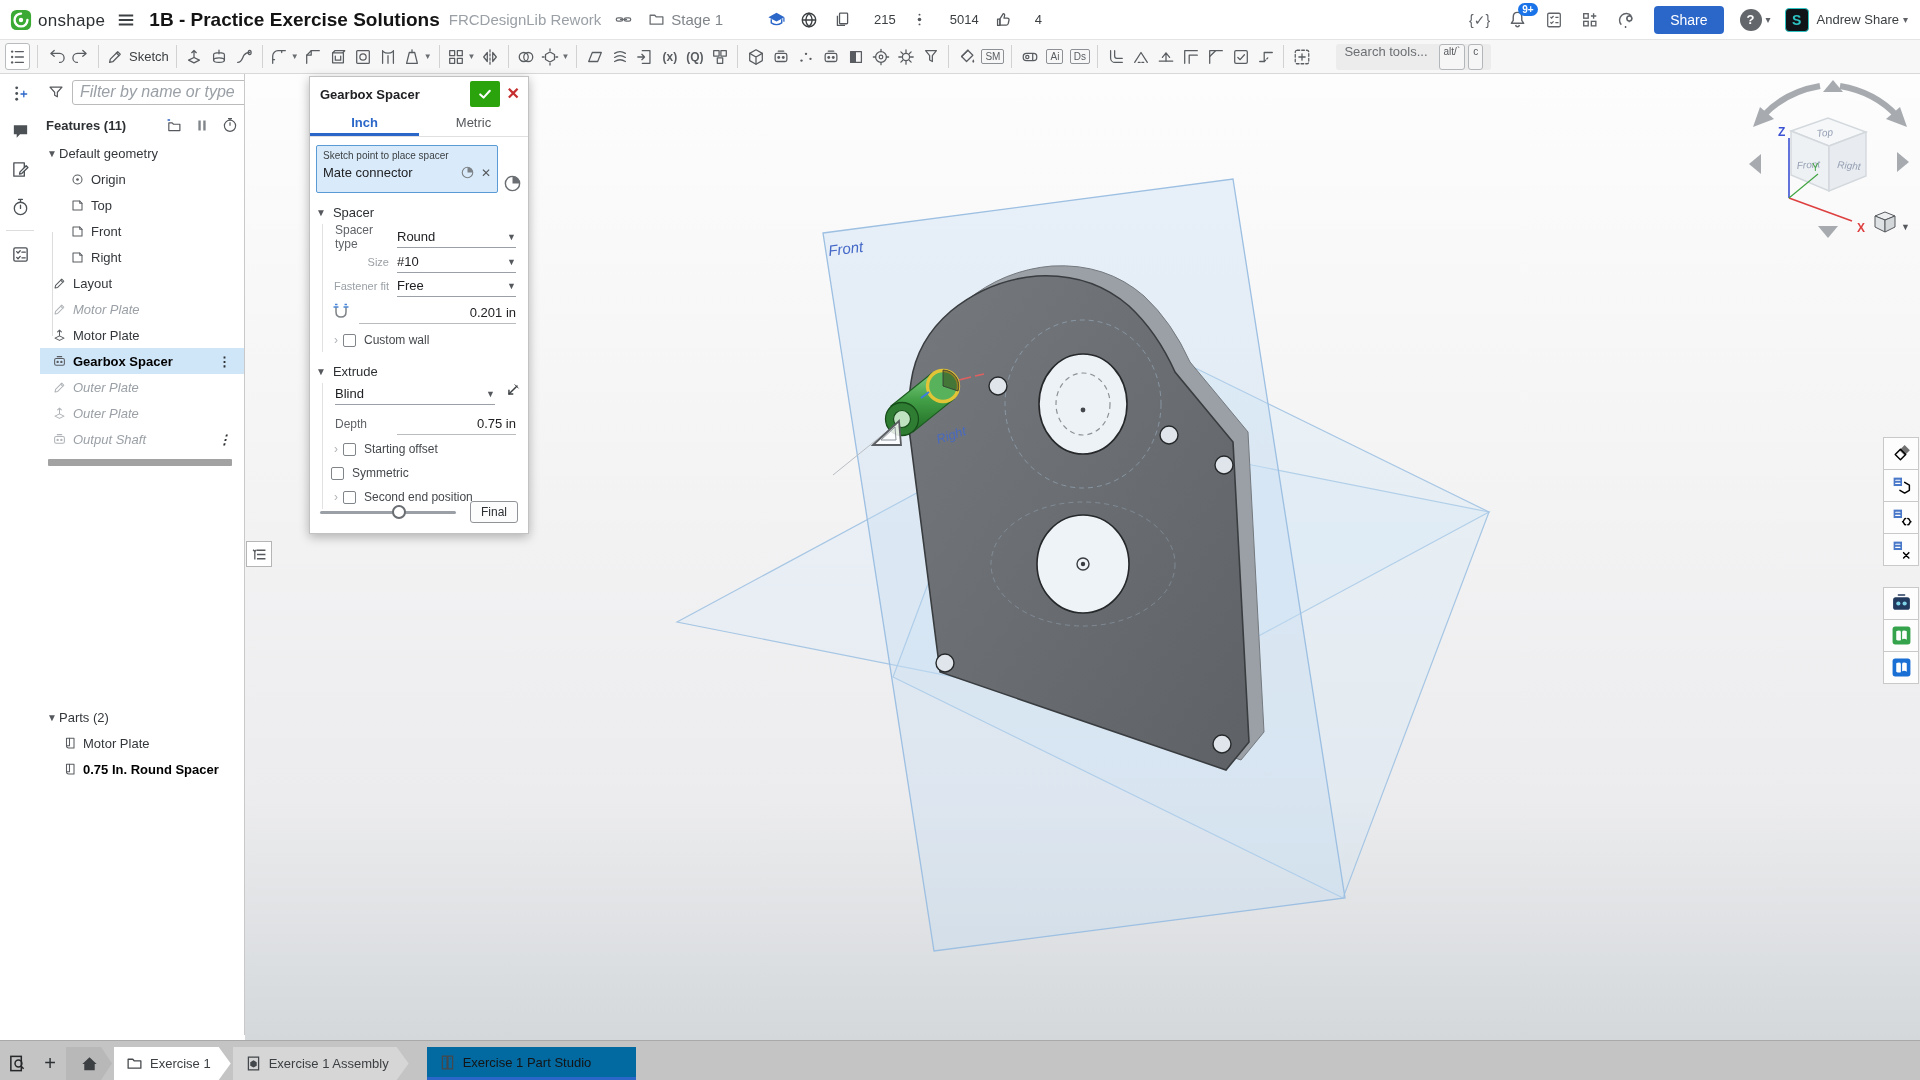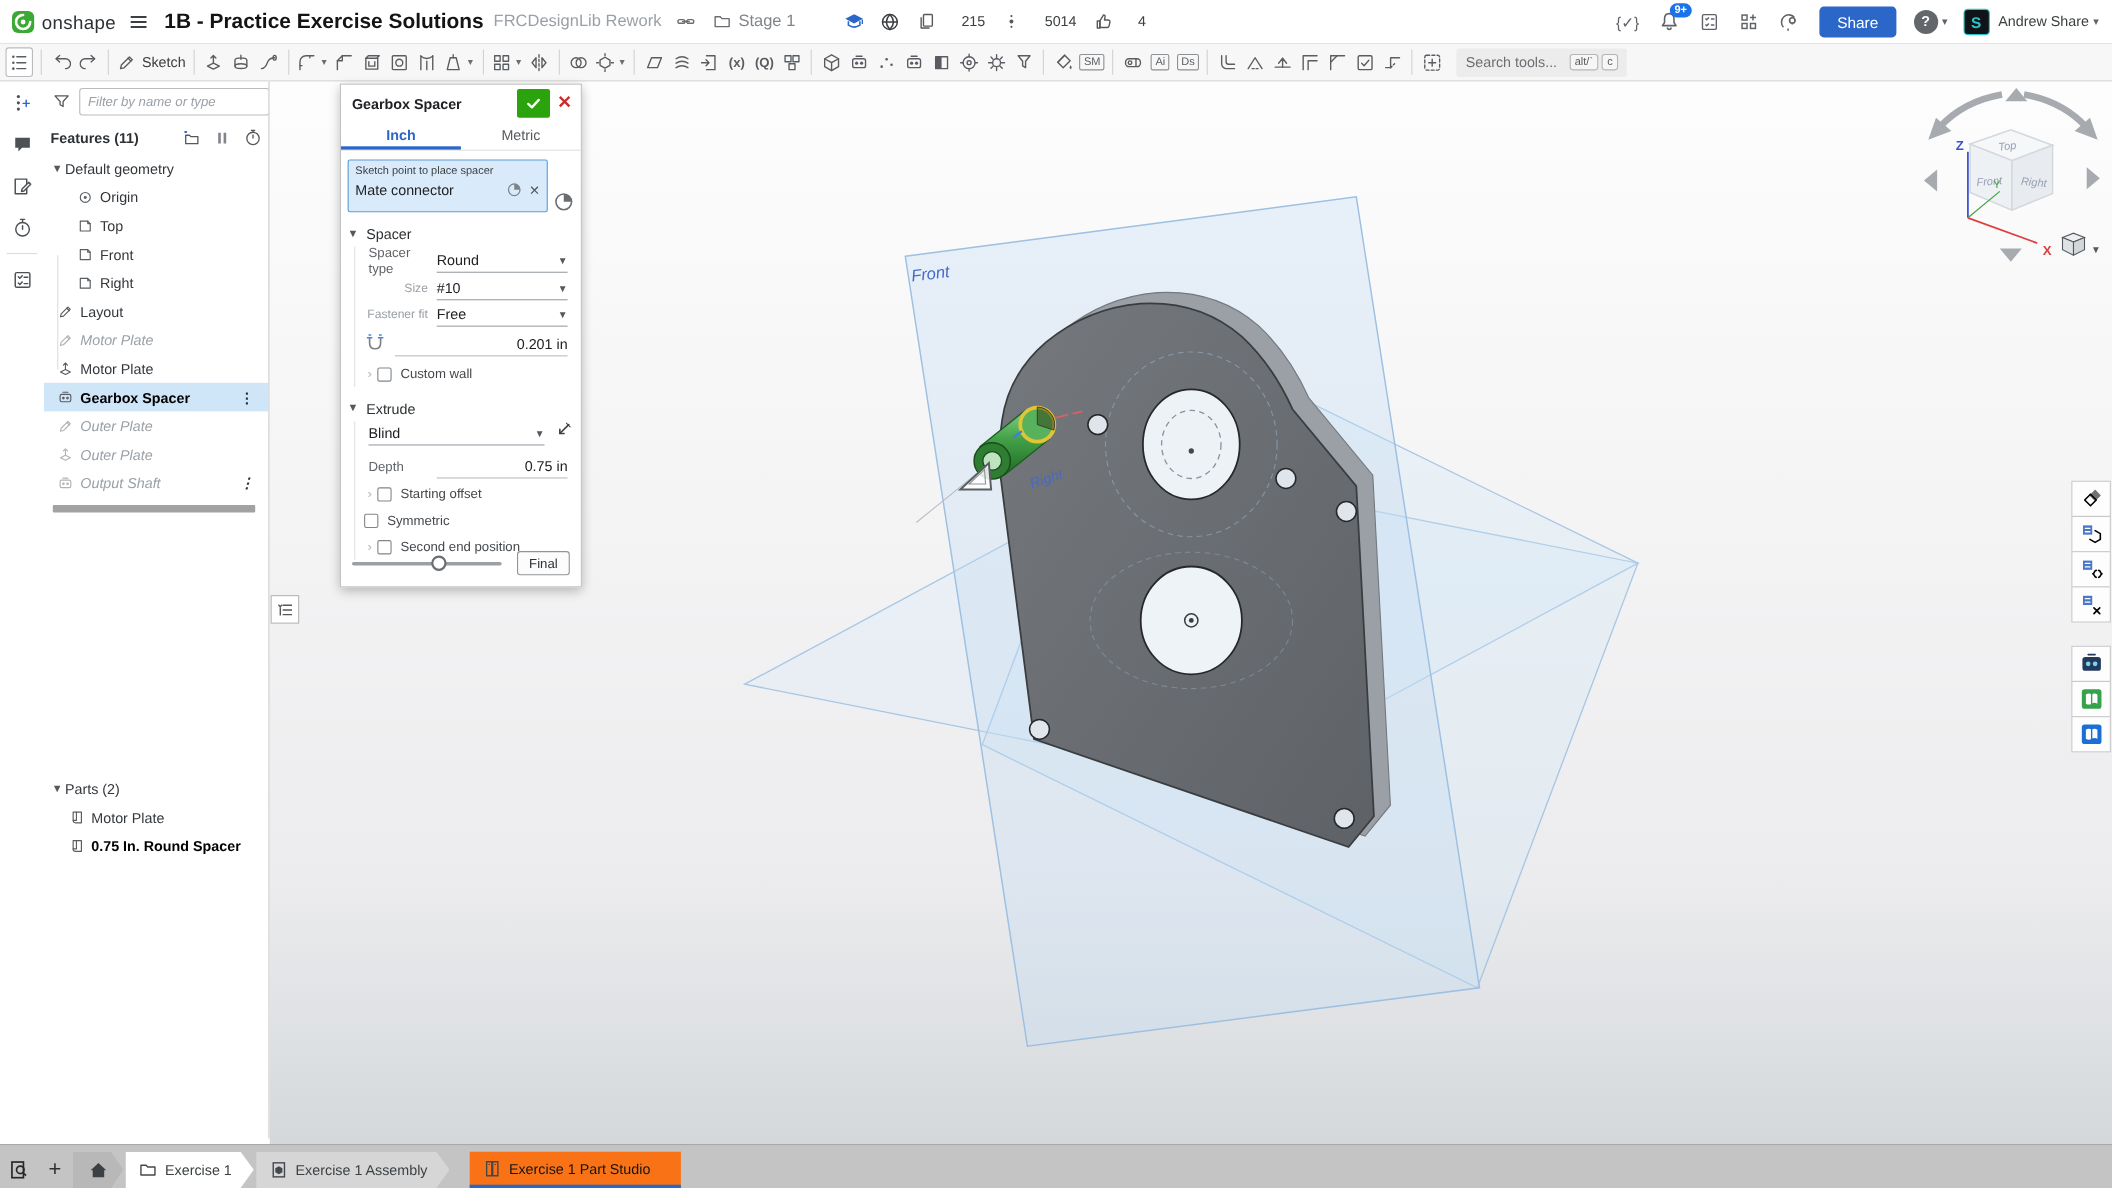--- a/index.html
+++ b/index.html
@@ -31,34 +31,34 @@
 
   
   #toolbar{position:absolute;left:0;top:40px;width:1920px;height:34px;background:#f7f7f7;border-bottom:1px solid #d8d8d8;display:flex;align-items:center;padding:0 5px;z-index:25}
   .tbtn{height:27px;min-width:25px;display:flex;align-items:center;justify-content:center;color:#595d61;border-radius:3px;padding:0 2px;cursor:pointer}
   .tbtn.boxed{border:1px solid #b9bcbe;background:#fff;margin-right:2px}
   .tbtn .lbl{font-size:13px;color:#3c4043;margin-left:5px}
   .tbtn .txtic{font-size:10px;color:#595d61;border:1px solid #8d9094;border-radius:2px;padding:1px 3px;line-height:11px}
   .tbtn .parenic{font-size:12px;color:#595d61;font-weight:bold}
   .tbtn .tcaret{font-size:8px;color:#6a6e72;margin-left:3px}
   .tb-sep{width:1px;height:23px;background:#d2d2d2;margin:0 5px;flex:none}
-  #tool-search{display:flex;align-items:center;background:#ececec;border-radius:3px;height:26px;margin-left:10px;padding:0 8px;cursor:text}
+  #tool-search{display:flex;background:#ececec;border-radius:3px;height:26px;margin-left:22px;padding:0 8px;cursor:text}
   #tool-search .ph{font-size:13px;color:#6b6f73;margin-right:8px}
   .kbd{font-size:10px;color:#55585c;border:1px solid #b4b7ba;border-radius:3px;background:#f6f6f6;padding:1px 4px;margin-left:3px}
 
   
   #left-strip{position:absolute;left:0;top:74px;width:40px;height:961px;background:#fff;z-index:20}
   .ls-ic{width:40px;height:38px;display:flex;align-items:center;justify-content:center;color:#4c5156;cursor:pointer}
   .ls-div{height:1px;background:#ddd;margin:4px 6px}
 
   
   #feature-panel{position:absolute;left:40px;top:74px;width:205px;height:961px;background:#fff;border-right:1px solid #c9c9c9;z-index:20;overflow:hidden}
   #filter-row{display:flex;align-items:center;height:36px;padding:0 8px}
   #filter-row .funnel{color:#55585c;margin-right:8px}
-  #filter-input{flex:1;height:25px;border:1px solid #bbb;border-radius:3px;font-size:12px;font-style:italic;color:#333;padding:0 7px;outline:none;font-family:"Liberation Sans",sans-serif}
+  #filter-input{flex:1;height:25px;border:1px solid #bbb;border-radius:3px;font-size:16px;font-style:italic;color:#333;padding:0 7px;outline:none;font-family:"Liberation Sans",sans-serif}
   #filter-input::placeholder{color:#9aa0a6;font-style:italic}
   #features-header{display:flex;align-items:center;height:30px;padding:0 6px}
   #features-header .fh-label{font-size:13px;font-weight:bold;color:#2d3134;margin-right:auto}
   .fh-ic{color:#55585c;margin-left:13px;cursor:pointer}
   .trow{display:flex;align-items:center;height:26px;font-size:13px;color:#33373b;cursor:pointer;position:relative;padding-right:6px}
   .trow .chev{width:14px;font-size:10px;color:#55585c;margin-left:5px;text-align:center}
   .trow .ticon{color:#595d61;display:flex;margin-right:6px}
   .trow.lvl1{padding-left:12px}
   .trow.lvl2{padding-left:30px}
   .trow.muted{color:#9aa0a6;font-style:italic}
@@ -129,21 +129,21 @@
   #tabbar{position:absolute;left:0;top:1040px;width:1920px;height:40px;background:#c4c4c4;border-top:1px solid #a9a9a9;display:flex;align-items:flex-end;z-index:30}
   #tabbar .bb-ic{height:33px;display:flex;align-items:center;justify-content:center;color:#2d3134;cursor:pointer}
   #tab-search{width:34px}
   #tab-plus{width:32px;font-size:20px;color:#44484c}
   #tab-home{width:46px;background:#b8b8b8;clip-path:polygon(0 0,calc(100% - 11px) 0,100% 50%,calc(100% - 11px) 100%,0 100%)}
   .doctab{height:33px;display:flex;align-items:center;font-size:13px;color:#3c4043;padding:0 20px 0 12px;cursor:pointer;position:relative}
   .doctab .tic{margin-right:7px;color:#44484c;display:flex}
   .doctab.arrow{clip-path:polygon(0 0,calc(100% - 12px) 0,100% 50%,calc(100% - 12px) 100%,0 100%)}
   #tab-folder{background:#fff;margin-left:2px}
   #tab-assembly{background:#d6d6d6;margin-left:2px}
-  #tab-partstudio{background:#f97316;margin-left:18px;border-bottom:3px solid #2b66c9;color:#141414;padding-right:28px}
+  #tab-partstudio{background:#0369a1;margin-left:18px;border-bottom:3px solid #2b66c9;color:#141414;padding-right:45px}
 </style>
 </head>
 <body>
 
 <div id="app">
 
   <div id="topbar">
     <div id="logo">
       <svg class="mark" viewBox="0 0 24 24">
         <rect x="1" y="1" width="22" height="22" rx="6" fill="#3aaa35"></rect>

